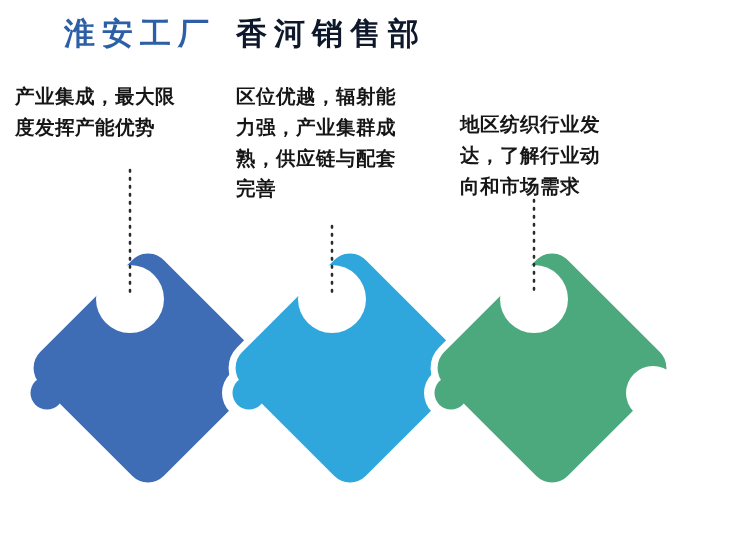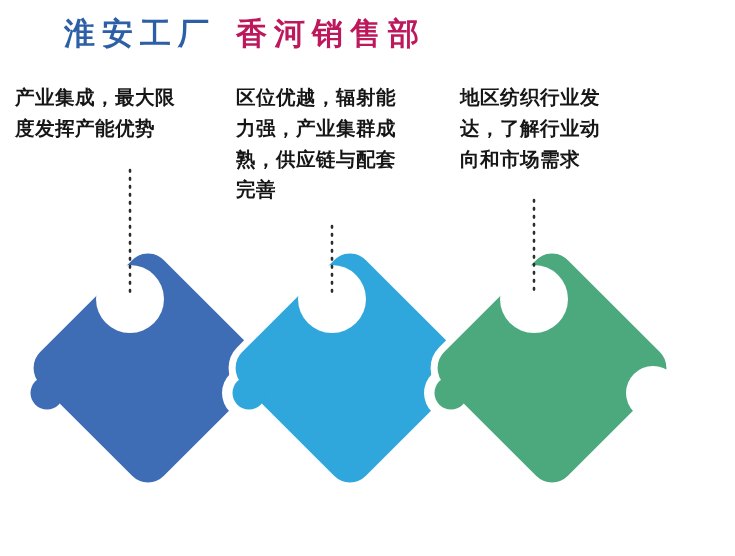--- a/index.html
+++ b/index.html
@@ -1,40 +1,40 @@
 <!DOCTYPE html>
 <html><head>
 <meta charset="utf-8">
 <style>
   html,body{margin:0;padding:0;background:#ffffff;}
   .stage{
     position:relative;
     width:735px;height:556px;
     background:#ffffff;
     overflow:hidden;
-    font-family:Liberation Sans, sans-serif;
+    font-family:Liberation Serif, serif;
   }
   .puzzle-svg{position:absolute;left:0;top:0;width:735px;height:556px;}
   .title{
     position:absolute;top:13px;
     font-size:31px;font-weight:bold;
     letter-spacing:7px;white-space:nowrap;
   }
   #t1{left:64px;}
   #t2{left:236px;}
   #t3{left:460px;}
   .desc{
     position:absolute;top:82px;
     font-size:19.5px;font-weight:bold;
     line-height:1.58;letter-spacing:0.5px;
     word-break:break-all;
   }
   #d1{left:15px;width:172px;}
   #d2{left:236px;width:172px;}
-  #d3{left:460px;width:152px;}
+  #d3{left:460px;width:152px;margin-top:28px;}
 </style>
 </head>
 <body>
 
 <div class="stage">
 
   <svg class="puzzle-svg" viewBox="0 0 735 556">
 
     <g fill="#3e6db5">
       <rect x="-91" y="-91" width="182" height="182" rx="26" transform="translate(148 368) rotate(45)" stroke="#ffffff" stroke-width="7"></rect>
@@ -56,19 +56,19 @@
       <circle cx="653" cy="393" r="27" fill="#ffffff"></circle>
       <circle cx="534" cy="299" r="34" fill="#ffffff"></circle>
     </g>
 
     <line x1="130" y1="170" x2="130" y2="292" stroke-width="2.6" stroke-dasharray="1.6 6.4" stroke-linecap="round" stroke="#2e2e2e"></line>
     <line x1="332" y1="226" x2="332" y2="292" stroke-width="2.6" stroke-dasharray="1.6 6.4" stroke-linecap="round" stroke="#2e2e2e"></line>
     <line x1="534" y1="200" x2="534" y2="292" stroke-width="2.6" stroke-dasharray="1.6 6.4" stroke-linecap="round" stroke="#2e2e2e"></line>
   </svg>
 
   <div class="title" id="t1" style="color: rgb(44, 95, 166);">淮安工厂</div>
-  <div class="title" id="t2" style="color: #be185d;">香河销售部</div>
+  <div class="title" id="t2" style="color: #0f172a;">香河销售部</div>
 
   <div class="desc" id="d2" style="color: rgb(22, 22, 22);">区位优越，辐射能力强，产业集群成熟，供应链与配套完善</div>
   <div class="desc" id="d1" style="color: rgb(22, 22, 22);">产业集成，最大限度发挥产能优势</div>
   <div class="desc" id="d3" style="color: rgb(22, 22, 22);">地区纺织行业发达，了解行业动向和市场需求</div>
 
 </div>
 
 </body></html>

